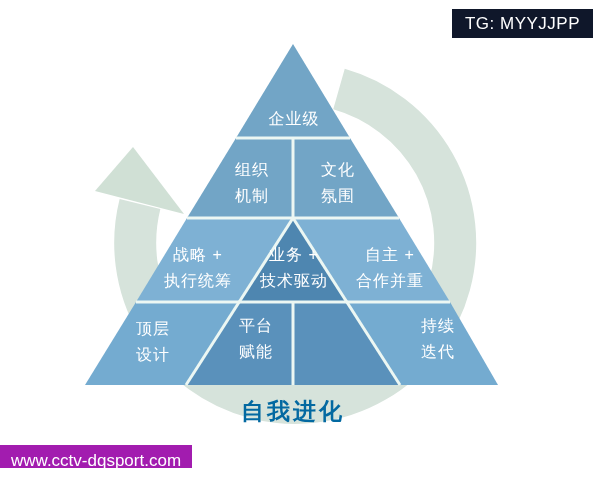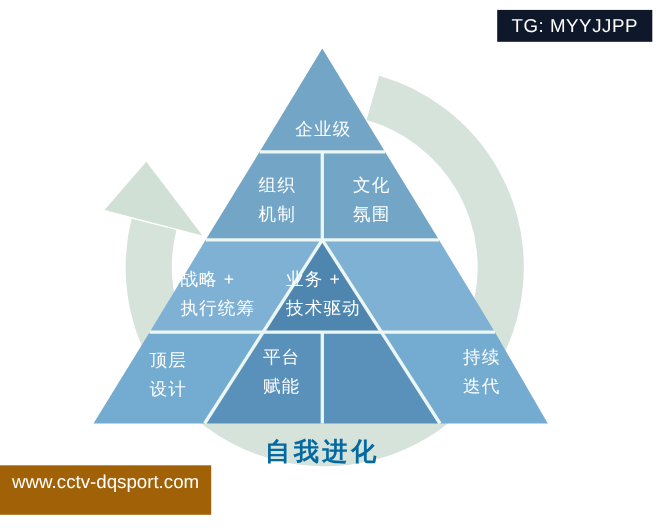--- a/index.html
+++ b/index.html
@@ -11,21 +11,21 @@
     font-family:"Liberation Sans", sans-serif;
   }
   #diagram-svg{position:absolute;left:0;top:0;}
   .cl{
     position:absolute;
     transform:translate(-50%,-50%);
     color:#ffffff;
     font-size:16px;
     line-height:26px;
     letter-spacing:1px;
-    text-align:left;
+    text-align:center;
     white-space:nowrap;
     font-weight:500;
   }
   .cl span{display:block;}
   #cycle-label{
     position:absolute;
     left:293px;top:411px;
     transform:translate(-50%,-50%);
     font-size:23px;
     font-weight:700;
@@ -39,24 +39,24 @@
     line-height:29px;
     padding:0 13px;
     background:#0f172a;
     color:#ffffff;
     font-size:17px;
     letter-spacing:0.5px;
   }
   #watermark-bar{
     position:absolute;
     left:0;bottom:12px;
-    height:45px;
+    height:23px;
     line-height:31px;
     padding:0 11px;
-    background:#a16207;
+    background:#a21caf;
     color:#ffffff;
     font-size:17px;
   }
 </style>
 </head>
 <body>
 
 <div id="stage">
 
   <svg id="diagram-svg" width="600" height="480" viewBox="0 0 600 480">
@@ -102,20 +102,24 @@
     <span>氛围</span>
   </div>
   <div class="cl" style="left:198px;top:268px">
     <span>战略 +</span>
     <span>执行统筹</span>
   </div>
   <div class="cl" style="left:294px;top:268px">
     <span>业务 +</span>
     <span>技术驱动</span>
   </div>
+  <div class="cl" style="left:390px;top:268px">
+    <span>自主 +</span>
+    <span>合作并重</span>
+  </div>
   <div class="cl" style="left:153px;top:342px">
     <span>顶层</span>
     <span>设计</span>
   </div>
   <div class="cl" style="left:256px;top:339px">
     <span>平台</span>
     <span>赋能</span>
   </div>
   <div class="cl" style="left:438px;top:339px">
     <span>持续</span>

